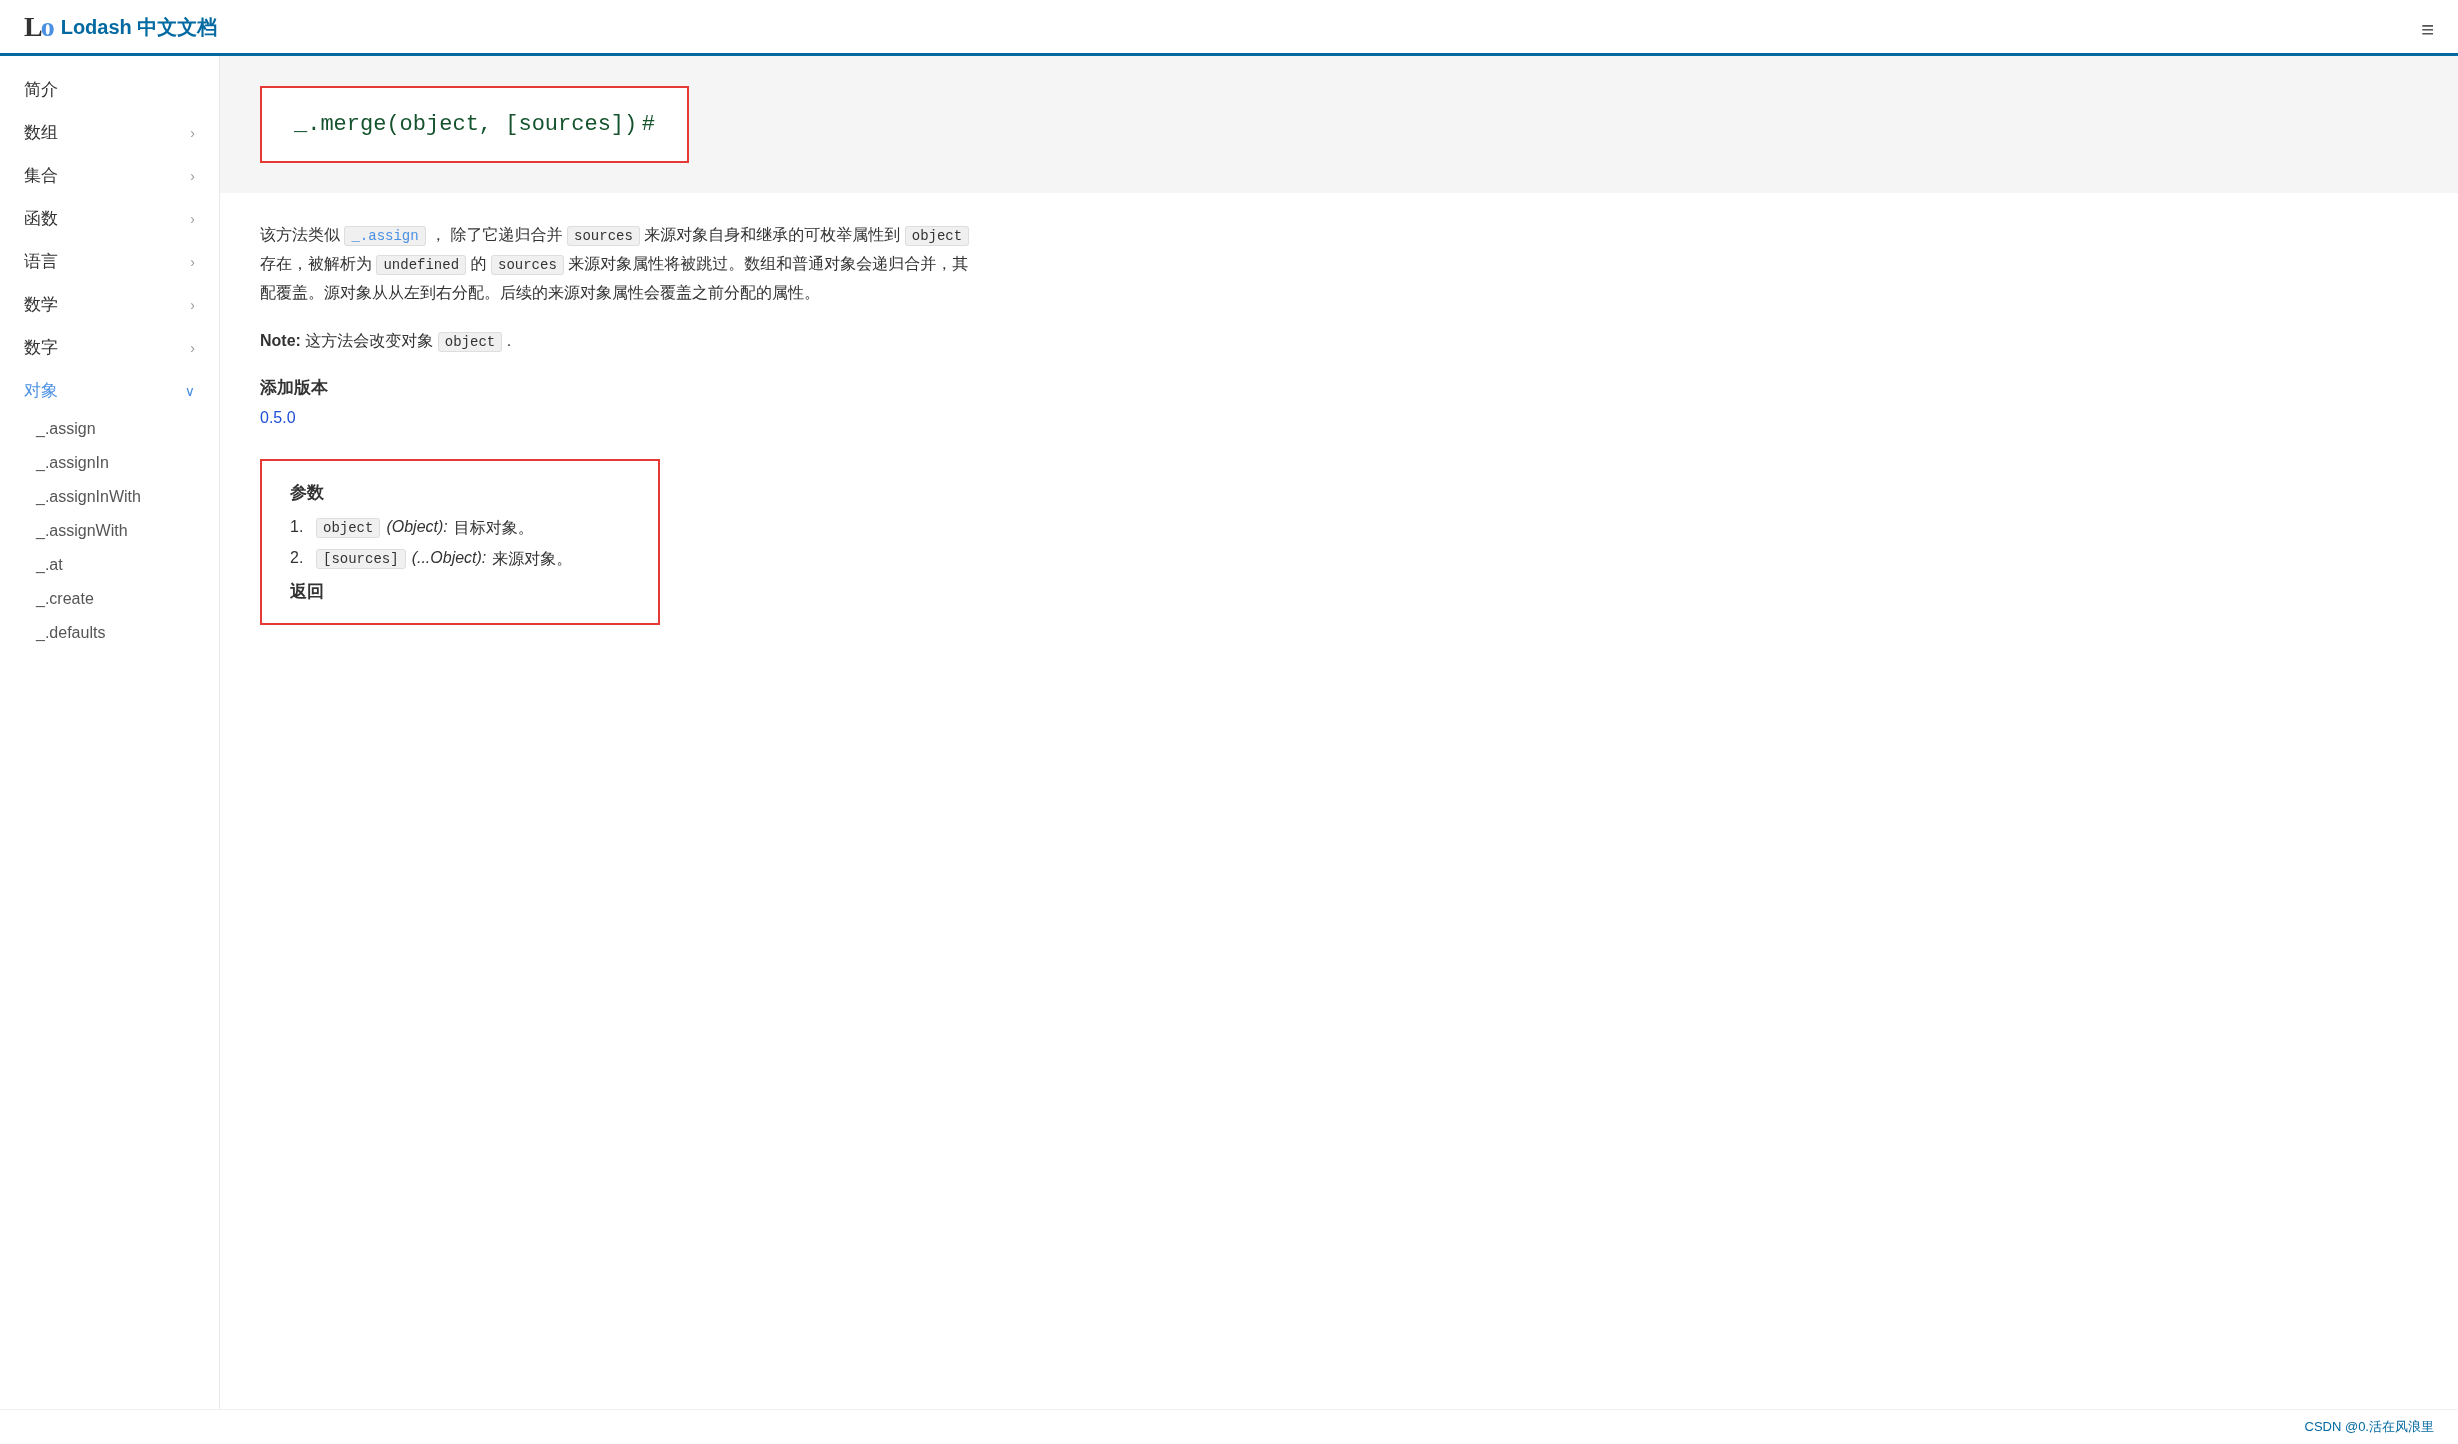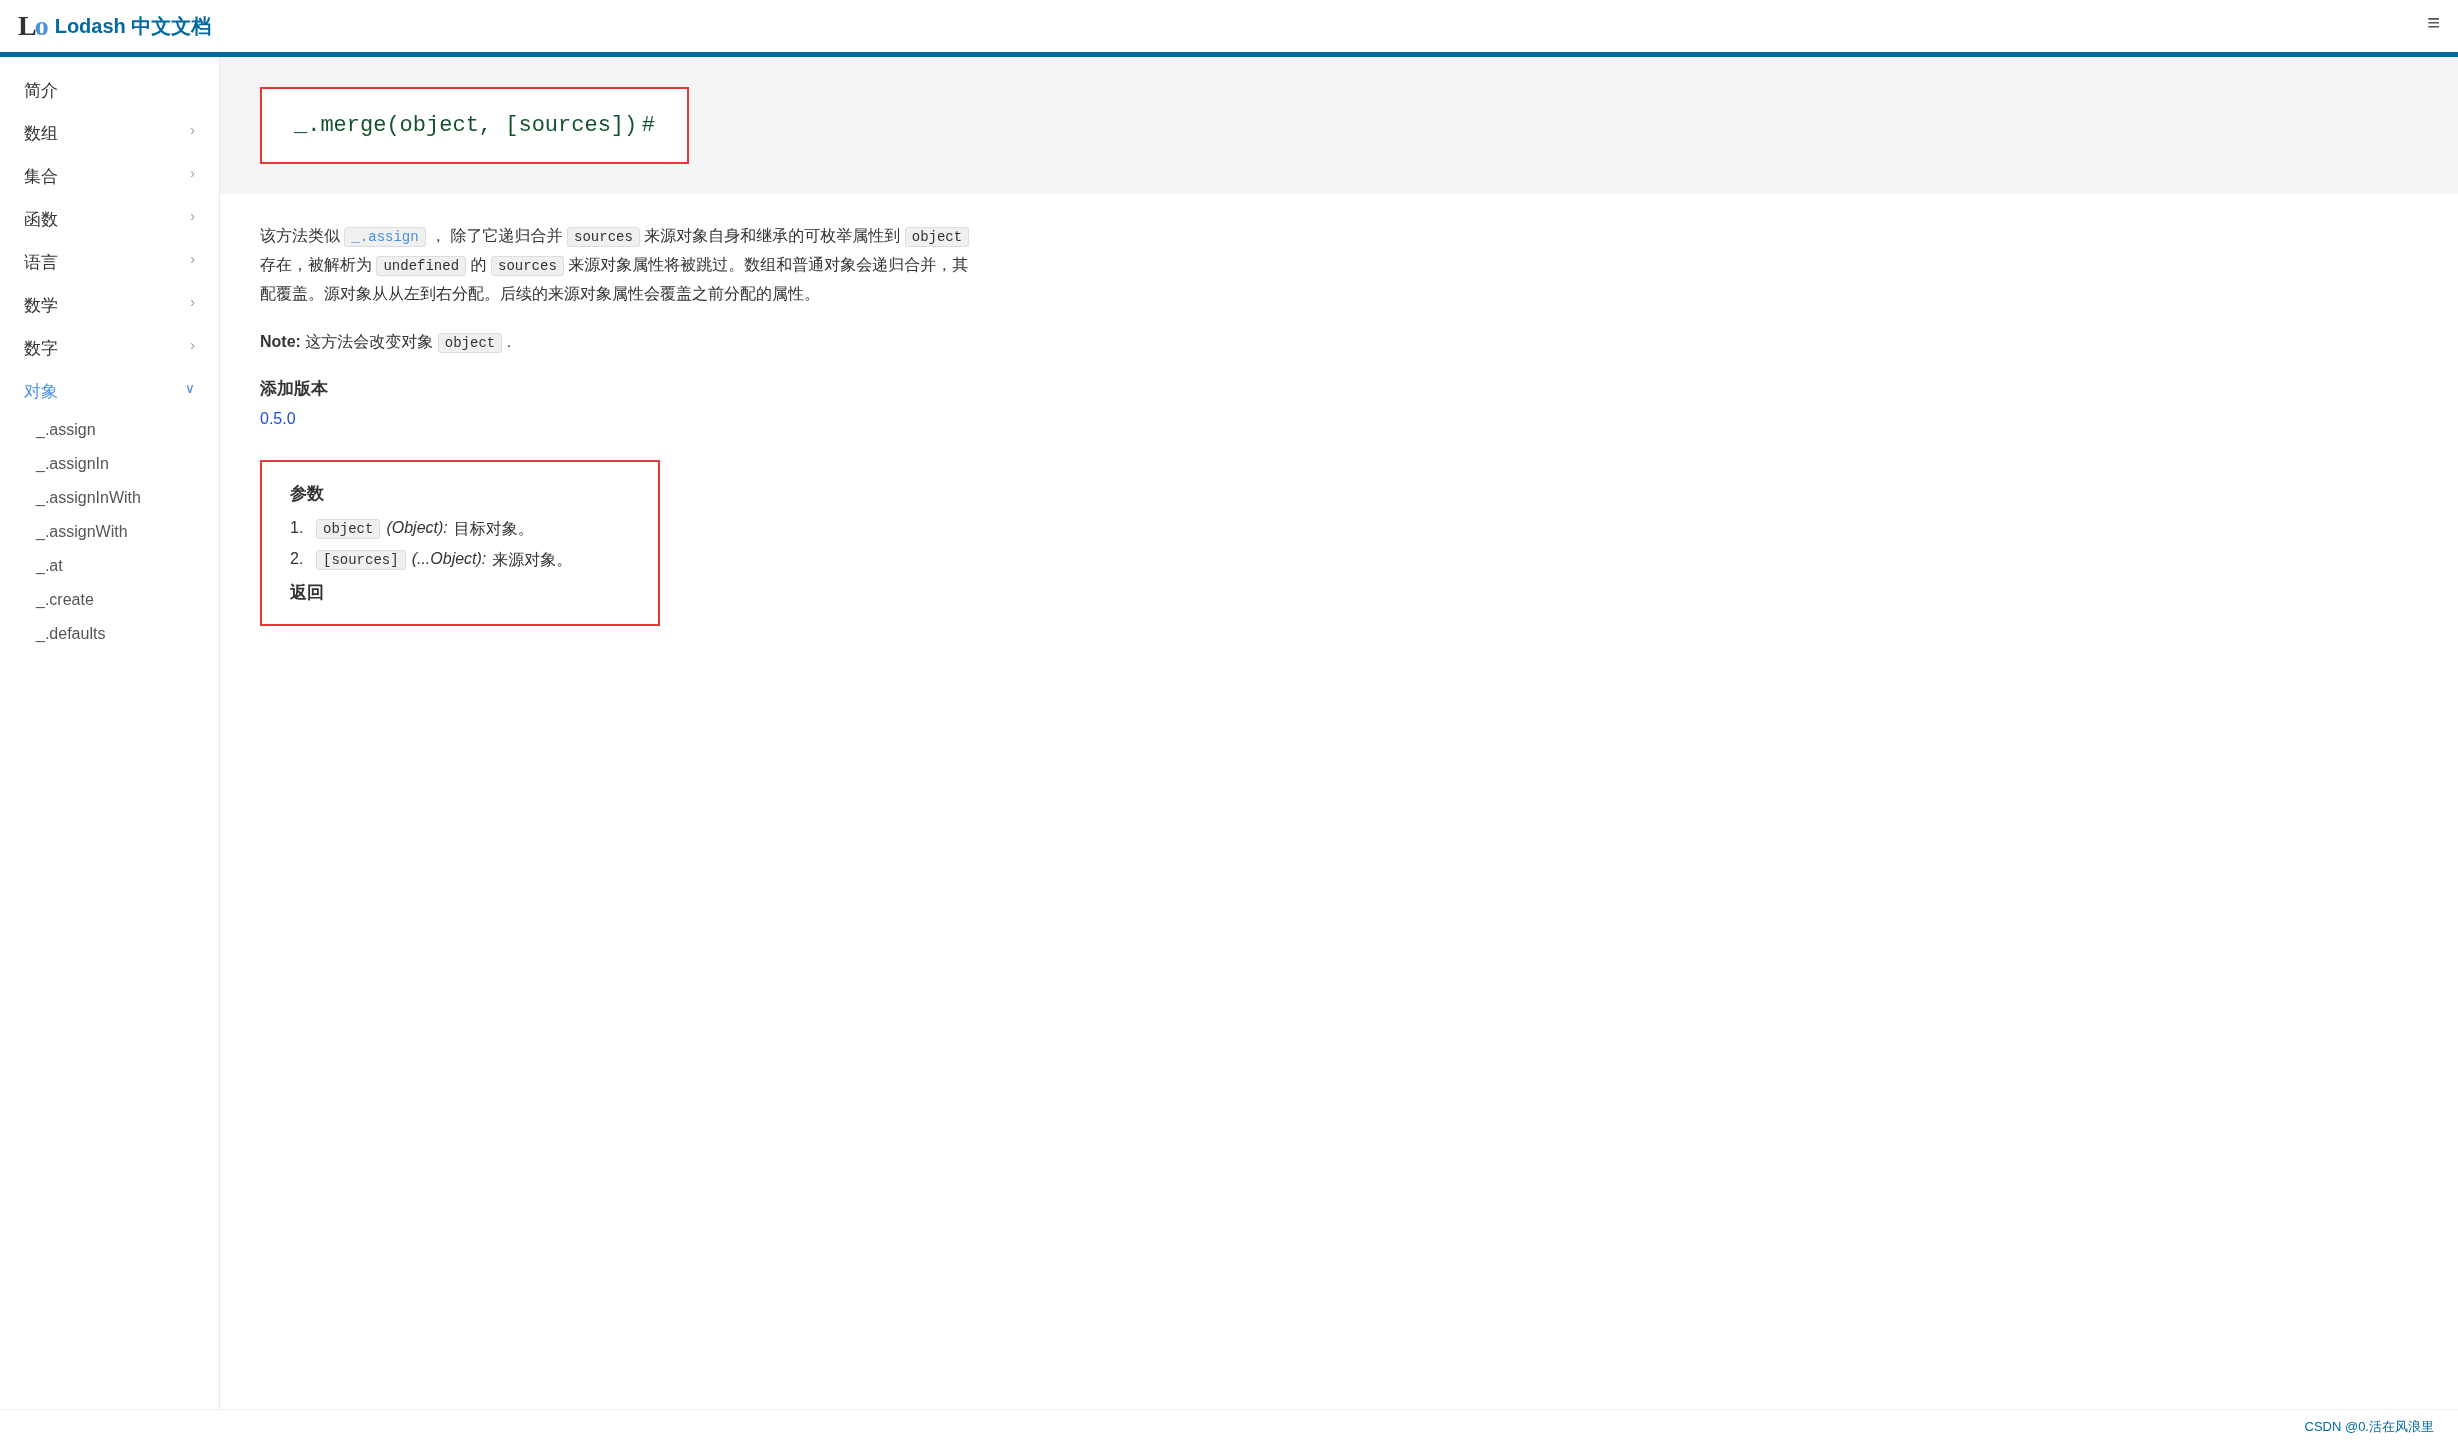--- a/index.html
+++ b/index.html
@@ -10,24 +10,24 @@
       background: #fff;
       display: flex;
       flex-direction: column;
       height: 100vh;
       overflow: hidden;
     }
 
     
     .header {
       display: flex;
-      align-items: flex-start;
+      align-items: flex-end;
       justify-content: space-between;
-      padding: 10px 18px;
-      border-bottom: 5px solid #0369a1;
+      padding: 10px 24px;
+      border-bottom: 3px solid #0369a1;
       background: #fff;
       min-height: 56px;
     }
     .header-logo {
       display: flex;
       align-items: center;
       gap: 8px;
     }
     .logo-mark {
       font-size: 28px;
@@ -61,21 +61,21 @@
     .sidebar {
       width: 220px;
       min-width: 220px;
       border-right: 1px solid #e8e8e8;
       overflow-y: auto;
       background: #fff;
       padding: 12px 0;
     }
     .sidebar-item {
       display: flex;
-      align-items: flex-start;
+      align-items: center;
       justify-content: space-between;
       padding: 10px 24px;
       font-size: 17px;
       cursor: pointer;
       color: #333;
       user-select: none;
     }
     .sidebar-item.active {
       color: #4a90e2;
     }

